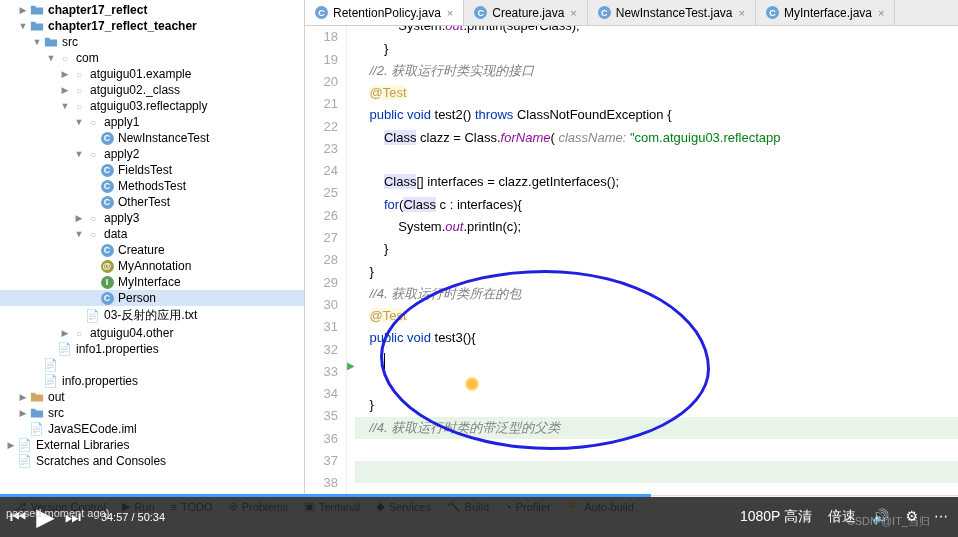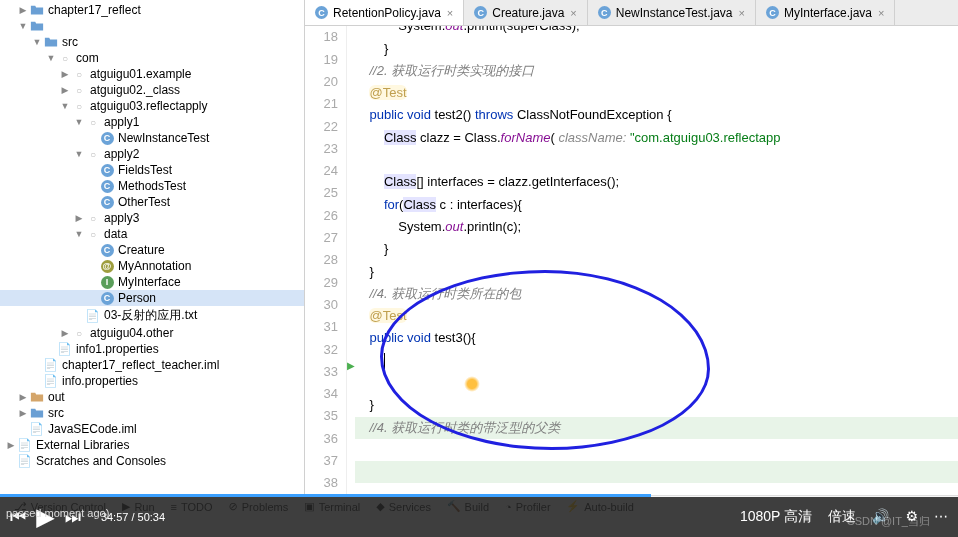--- a/index.html
+++ b/index.html
@@ -8,21 +8,21 @@
     .sidebar { width: 305px; background: #fff; border-right: 1px solid #d0d0d0; overflow: hidden; }
     .tree { padding: 2px 0; }
     .tree-item { display: flex; align-items: center; padding: 1px 4px; cursor: pointer; white-space: nowrap; }
     .tree-item.selected { background: #d5e4f7; }
     .chevron { width: 14px; height: 14px; display: inline-flex; align-items: center; justify-content: center; color: #888; font-size: 9px; }
     .folder-icon { width: 14px; height: 14px; margin-right: 4px; display: inline-flex; align-items: center; justify-content: center; }
     .folder-icon svg { width: 14px; height: 14px; }
     .cls-icon { background: #6ba3d8; color: #fff; border-radius: 50%; width: 13px; height: 13px; font-size: 9px; font-weight: bold; display: inline-flex; align-items: center; justify-content: center; }
     .indent-1 { padding-left: 16px; } .indent-2 { padding-left: 30px; } .indent-3 { padding-left: 44px; }
     .indent-4 { padding-left: 58px; } .indent-5 { padding-left: 72px; } .indent-6 { padding-left: 86px; }
-    .bold { font-weight: normal; text-align: right; }
+    .bold { font-weight: bold; text-align: right; }
     .editor-area { flex: 1; display: flex; flex-direction: column; background: #fff; }
     .tabs { display: flex; background: #ececec; border-bottom: 1px solid #d0d0d0; height: 26px; }
     .tab { display: flex; align-items: center; padding: 0 10px; font-size: 12px; border-right: 1px solid #d0d0d0; cursor: pointer; }
     .tab.active { background: #fff; }
     .tab-close { margin-left: 6px; color: #888; font-size: 11px; }
     .editor { flex: 1; display: flex; overflow: hidden; position: relative; align-items: center; }
     .gutter { width: 42px; background: #fff; color: #aaa; text-align: right; padding-right: 8px; font-family: 'Consolas', monospace; font-size: 13px; line-height: 22.3px; border-right: 1px solid #eee; }
     .code { flex: 1; font-family: 'Consolas', monospace; font-size: 13px; line-height: 22.3px; padding-left: 8px; white-space: pre; overflow: hidden; }
     .kw { color: #0033b3; } .comment { color: #808080; font-style: italic; }
     .annot { color: #c0a050; background: #fff8e0; border-radius: 6px; } .str { color: #067d17; }
@@ -59,20 +59,21 @@
           </span>
           <span class="bold">chapter17_reflect</span>
         </div>
         <div class="tree-item indent-1">
           <span class="chevron">▼</span>
           <span class="folder-icon">
             <svg viewBox="0 0 16 16">
               <path fill="#6a9fd4" d="M1 3h5l1 2h8v8H1z"></path>
             </svg>
           </span>
+          <span class="bold">chapter17_reflect_teacher</span>
         </div>
         <div class="tree-item indent-2">
           <span class="chevron">▼</span>
           <span class="folder-icon">
             <svg viewBox="0 0 16 16">
               <path fill="#6a9fd4" d="M1 3h5l1 2h8v8H1z"></path>
             </svg>
           </span>
           <span>src</span>
         </div>
@@ -201,21 +202,20 @@
           <span>atguigu04.other</span>
         </div>
         <div class="tree-item indent-3">
           <span class="chevron"></span>
           <span class="folder-icon">📄</span>
           <span>info1.properties</span>
         </div>
         <div class="tree-item indent-2">
           <span class="chevron"></span>
           <span class="folder-icon">📄</span>
-          <span>chapter17_reflect_teacher.iml</span>
         </div>
         <div class="tree-item indent-2">
           <span class="chevron"></span>
           <span class="folder-icon">📄</span>
           <span>info.properties</span>
         </div>
         <div class="tree-item indent-1">
           <span class="chevron">▶</span>
           <span class="folder-icon">
             <svg viewBox="0 0 16 16">

